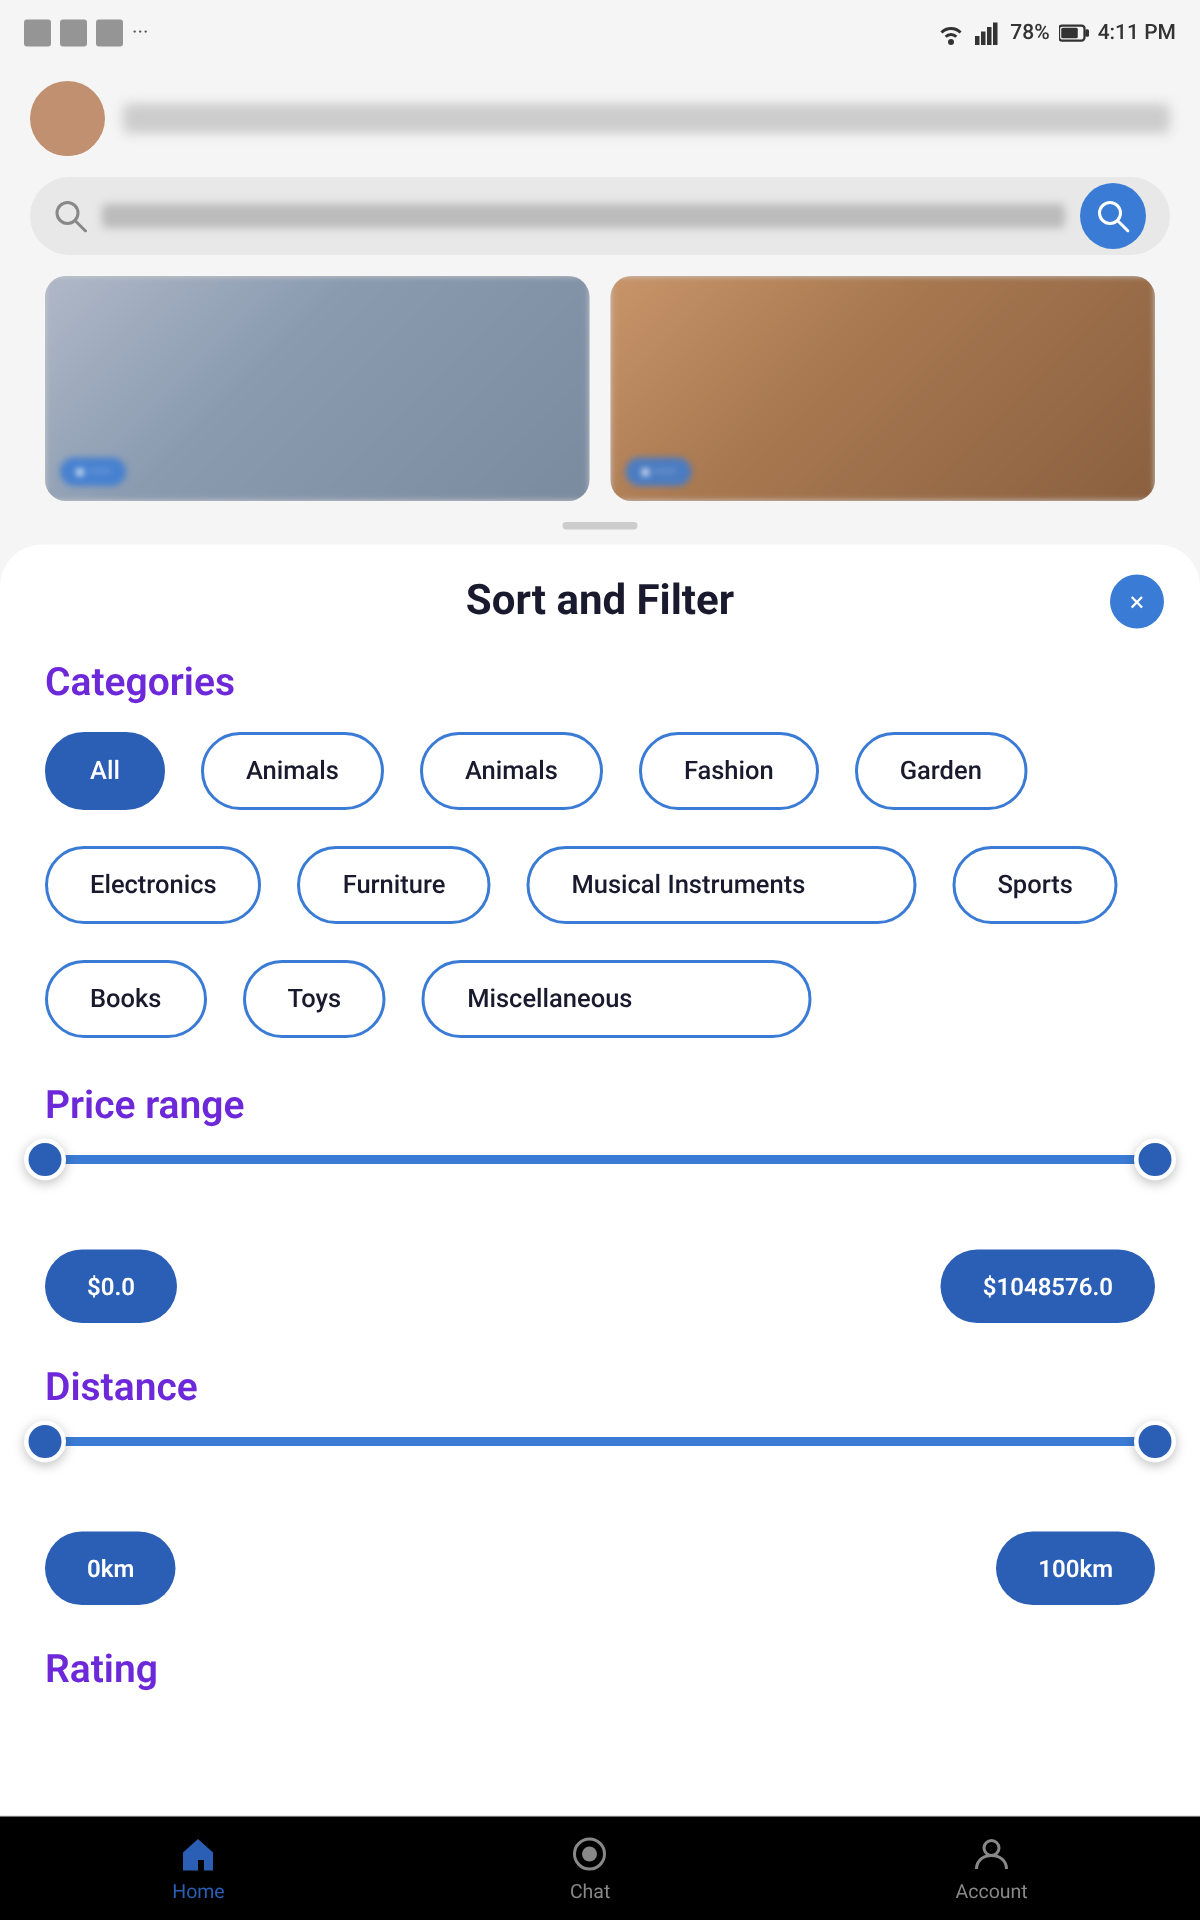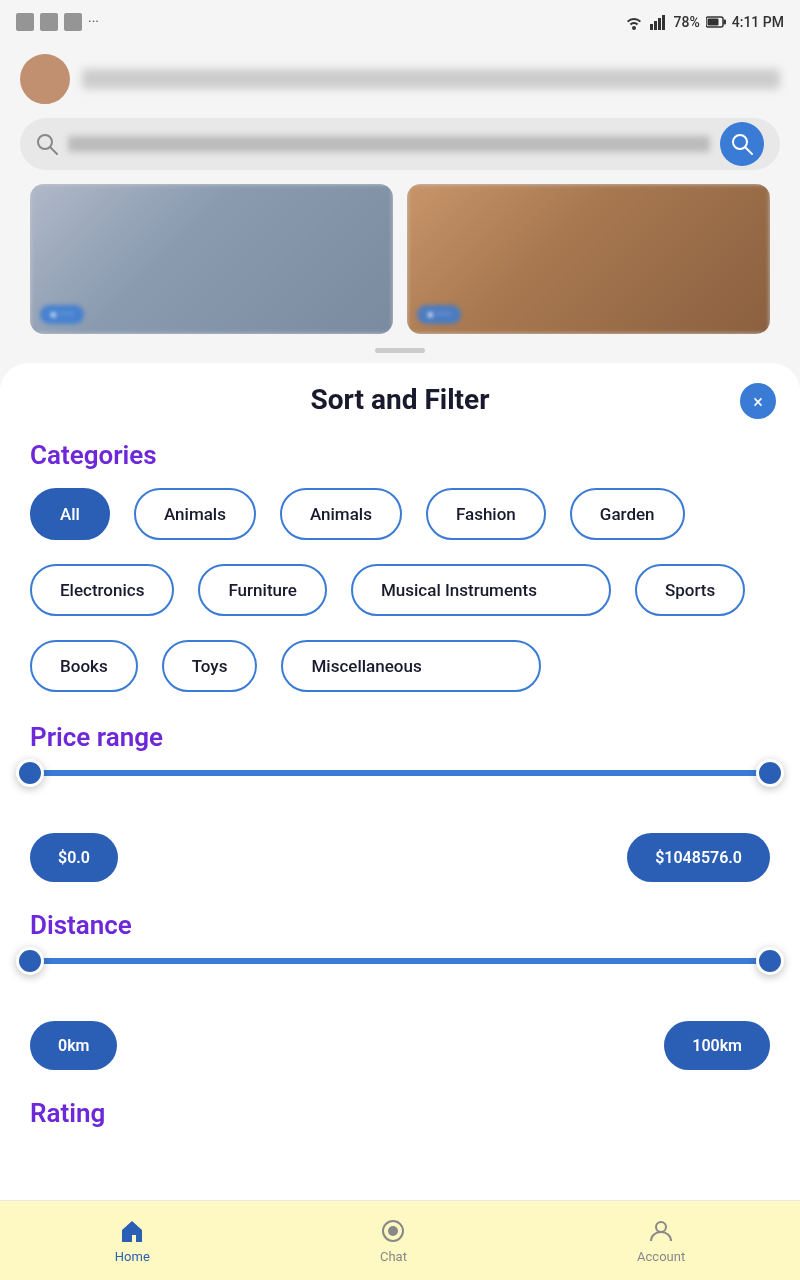--- a/index.html
+++ b/index.html
@@ -261,22 +261,22 @@
     .rating-section {
       margin-bottom: 80px;
     }
 
     
     .bottom-nav {
       position: fixed;
       bottom: 0;
       left: 0;
       width: 800px;
-      height: 80px;
-      background: #fef9c3;
+      height: 70px;
+      background: #000000;
       border-top: 1px solid #e8e8e8;
       display: flex;
       align-items: center;
       justify-content: space-around;
       margin-top: 27px;
     }
     .nav-item {
       display: flex;
       flex-direction: column;
       align-items: center;

